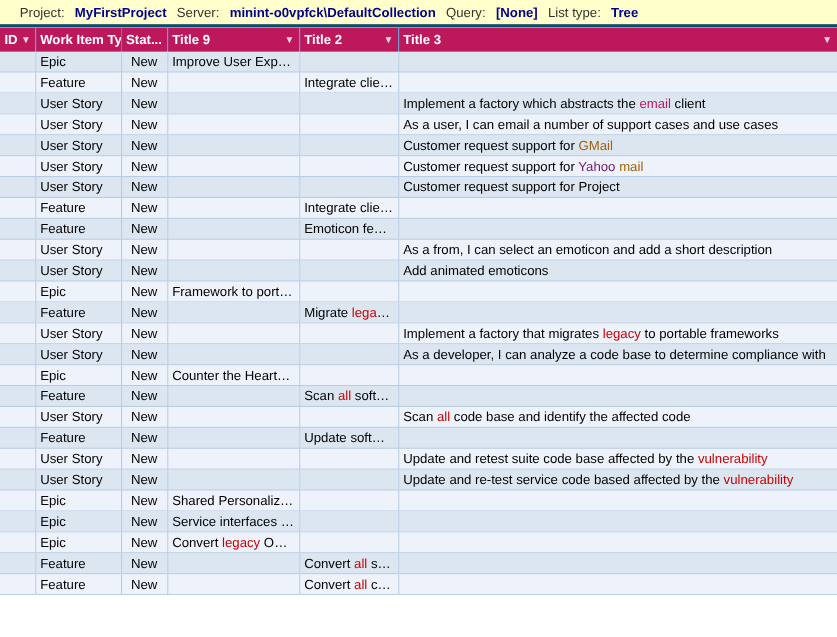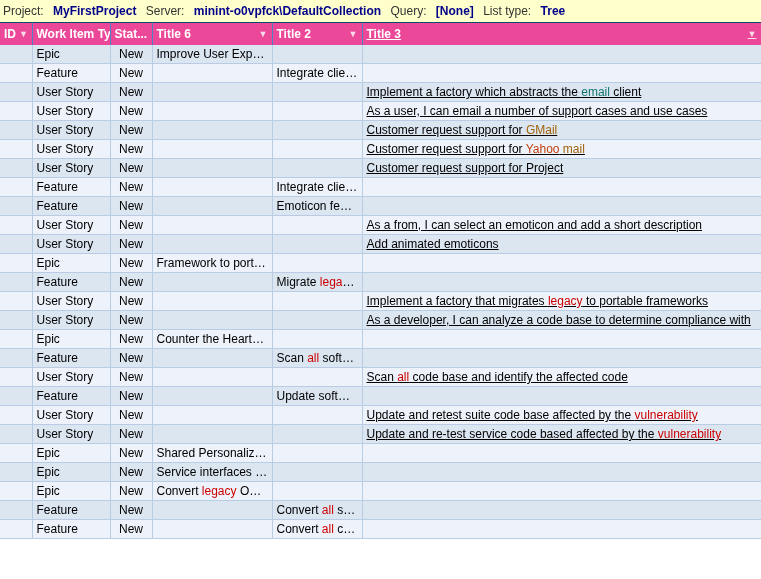--- a/index.html
+++ b/index.html
@@ -5,41 +5,41 @@
     * { box-sizing: border-box; margin: 0; padding: 0; }
     body {
       font-family: "Segoe UI", Arial, sans-serif;
       font-size: 12px;
       background: #fff;
       width: 761px;
     }
 
     .top-bar {
       background: #ffffcc;
-      padding: 4px 3px;
+      padding: 4px 18px;
       font-size: 12px;
-      border-bottom: 1px solid #0c4a6e;
+      border-bottom: 3px solid #0c4a6e;
     }
     .top-bar span { margin-right: 6px; }
     .top-bar .label { color: #333; }
     .top-bar .value { color: #00008b; font-weight: bold; }
 
     .grid-container {
       width: 100%;
       overflow: hidden;
     }
 
     table {
       width: 100%;
       border-collapse: collapse;
       table-layout: fixed;
     }
 
     thead tr {
-      background: #ec4899;
+      background: #be185d;
       color: #fff;
     }
 
     thead th {
       padding: 4px 4px;
       text-align: left;
       font-weight: bold;
       font-size: 12px;
       border-right: 1px solid #5080c0;
       cursor: pointer;
@@ -76,21 +76,21 @@
       white-space: nowrap;
       font-size: 12px;
       color: #000;
     }
 
     .col-id { width: 32px; }
     .col-type { width: 78px; }
     .col-state { width: 42px; text-align: center; }
     .col-title1 { width: 120px; }
     .col-title2 { width: 90px; margin-top: 35px; }
-    .col-title3 { width: 399px; text-decoration: underline; }
+    .col-title3 { width: 399px; }
   </style>
 </head>
 <body>
 
 <div class="top-bar">
   <span class="label">Project:</span>
   <span class="value">MyFirstProject</span>
   <span class="label">Server:</span>
   <span class="value">minint-o0vpfck\DefaultCollection</span>
   <span class="label">Query:</span>
@@ -116,21 +116,21 @@
           </div>
         </th>
         <th class="col-state">
           <div class="col-header">
             <span>Stat...</span>
             <span class="sort-icon">▼</span>
           </div>
         </th>
         <th class="col-title1">
           <div class="col-header">
-            <span>Title 6</span>
+            <span>Title 9</span>
             <span class="sort-icon">▼</span>
           </div>
         </th>
         <th class="col-title2">
           <div class="col-header">
             <span>Title 2</span>
             <span class="sort-icon">▼</span>
           </div>
         </th>
         <th class="col-title3">
@@ -157,21 +157,21 @@
           <td class="col-title1"></td>
           <td class="col-title2">Integrate client <span style="color:#cc0000;">application</span> with popular  clients</td>
           <td class="col-title3"></td>
         </tr>
         <tr>
           <td class="col-id"></td>
           <td class="col-type">User Story</td>
           <td class="col-state">New</td>
           <td class="col-title1"></td>
           <td class="col-title2"></td>
-          <td class="col-title3">Implement a factory which abstracts the <span style="color:#0f766e;">email</span> client</td>
+          <td class="col-title3">Implement a factory which abstracts the <span style="color:#be185d;">email</span> client</td>
         </tr>
         <tr>
           <td class="col-id"></td>
           <td class="col-type">User Story</td>
           <td class="col-state">New</td>
           <td class="col-title1"></td>
           <td class="col-title2"></td>
           <td class="col-title3">As a user, I can email a number of support cases and use cases</td>
         </tr>
         <tr>
@@ -181,21 +181,21 @@
           <td class="col-title1"></td>
           <td class="col-title2"></td>
           <td class="col-title3">Customer request support for <span style="color:#a16207;">GMail</span></td>
         </tr>
         <tr>
           <td class="col-id"></td>
           <td class="col-type">User Story</td>
           <td class="col-state">New</td>
           <td class="col-title1"></td>
           <td class="col-title2"></td>
-          <td class="col-title3">Customer request support for <span style="color:#c2410c;">Yahoo</span> <span style="color:#a16207;">mail</span></td>
+          <td class="col-title3">Customer request support for <span style="color:#701a75;">Yahoo</span> <span style="color:#a16207;">mail</span></td>
         </tr>
         <tr>
           <td class="col-id"></td>
           <td class="col-type">User Story</td>
           <td class="col-state">New</td>
           <td class="col-title1"></td>
           <td class="col-title2"></td>
           <td class="col-title3">Customer request support for Project</td>
         </tr>
         <tr>

